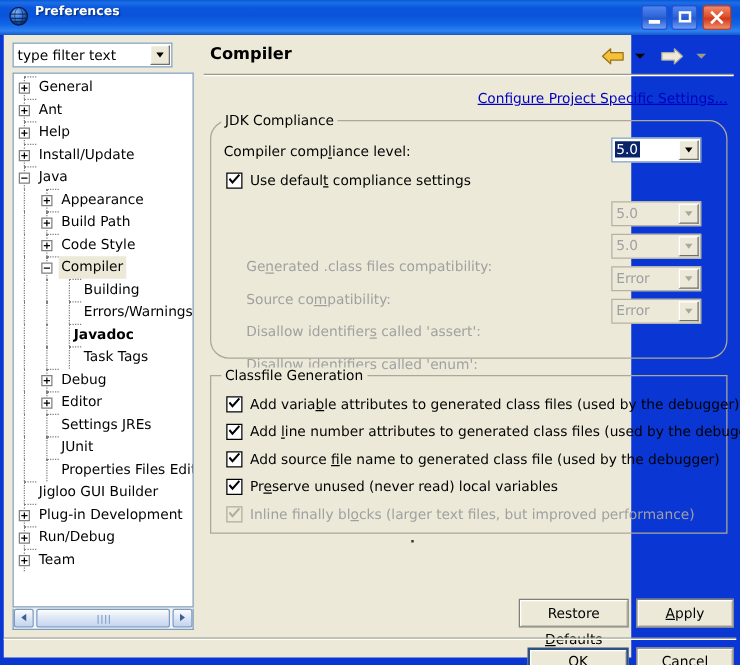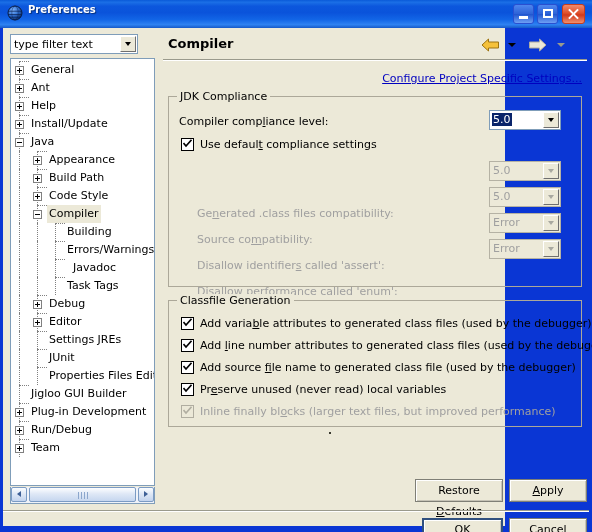--- a/index.html
+++ b/index.html
@@ -323,21 +323,21 @@
   .group > .glegend {
     position: absolute;
     left: 8px; top: -7px;
     background: #ece9d8;
     padding: 0 3px;
     font-size: 11px;
     color: #000000;
   }
   #grp-jdk {
     left: 5px; top: 68px;
-    width: 414px; height: 191px;
+    width: 414px; height: 191px; border-radius: 15px;
   }
   #grp-classfile {
     left: 5px; top: 272px;
     width: 414px; height: 127px;
   }
 
   .fld-label {
     position: absolute;
     font-size: 11px;
     color: #000000;
@@ -570,21 +570,21 @@
         <div class="trow" style="top: 164px; left: 54px;"><span class="tlabel">Building</span></div>
         <div class="vline" style="left: 8px; top: 182px; height: 18px;"></div>
         <div class="vline" style="left: 26px; top: 182px; height: 18px;"></div>
         <div class="vline" style="left: 44px; top: 182px; height: 18px;"></div>
         <div class="hline" style="left: 44px; top: 182px; width: 10px;"></div>
         <div class="trow" style="top: 182px; left: 54px;"><span class="tlabel">Errors/Warnings</span></div>
         <div class="vline" style="left: 8px; top: 200px; height: 18px;"></div>
         <div class="vline" style="left: 26px; top: 200px; height: 18px;"></div>
         <div class="vline" style="left: 44px; top: 200px; height: 18px;"></div>
         <div class="hline" style="left: 44px; top: 200px; width: 10px;"></div>
-        <div class="trow" style="top: 200px; left: 60px;"><span class="tlabel">Javadoc</span></div>
+        <div class="trow" style="top: 200px; left: 46px; font-weight: bold;"><span class="tlabel">Javadoc</span></div>
         <div class="vline" style="left: 8px; top: 218px; height: 18px;"></div>
         <div class="vline" style="left: 26px; top: 218px; height: 18px;"></div>
         <div class="vline" style="left: 44px; top: 218px; height: 18px;"></div>
         <div class="hline" style="left: 44px; top: 218px; width: 10px;"></div>
         <div class="trow" style="top: 218px; left: 54px;"><span class="tlabel">Task Tags</span></div>
         <div class="vline" style="left: 8px; top: 236px; height: 18px;"></div>
         <div class="vline" style="left: 26px; top: 236px; height: 18px;"></div>
         <div class="hline" style="left: 26px; top: 236px; width: 10px;"></div>
         <div class="plus" style="left: 22px; top: 241px;">
           <div class="h"></div>
@@ -727,21 +727,21 @@
           <span>Disallow identifier</span><span class="mn">s</span><span> called 'assert':</span>
         </div>
         <div class="combo dim" style="left:320px; top:116px;">
           <div class="ctext">Error</div>
           <div class="cbtn">
             <div class="arrow-dn"></div>
           </div>
         </div>
 
         <div class="fld-label dim" style="left:28px; top:147px;">
-          <span>Disallo</span><span class="mn">w</span><span> performance called 'enum':</span>
+          <span>Disallo</span><span class="mn">w</span><span> identifiers called 'enum':</span>
         </div>
         <div class="combo dim" style="left:320px; top:142px;">
           <div class="ctext">Error</div>
           <div class="cbtn">
             <div class="arrow-dn"></div>
           </div>
         </div>
       </div>
 
       <div class="group" id="grp-classfile">

